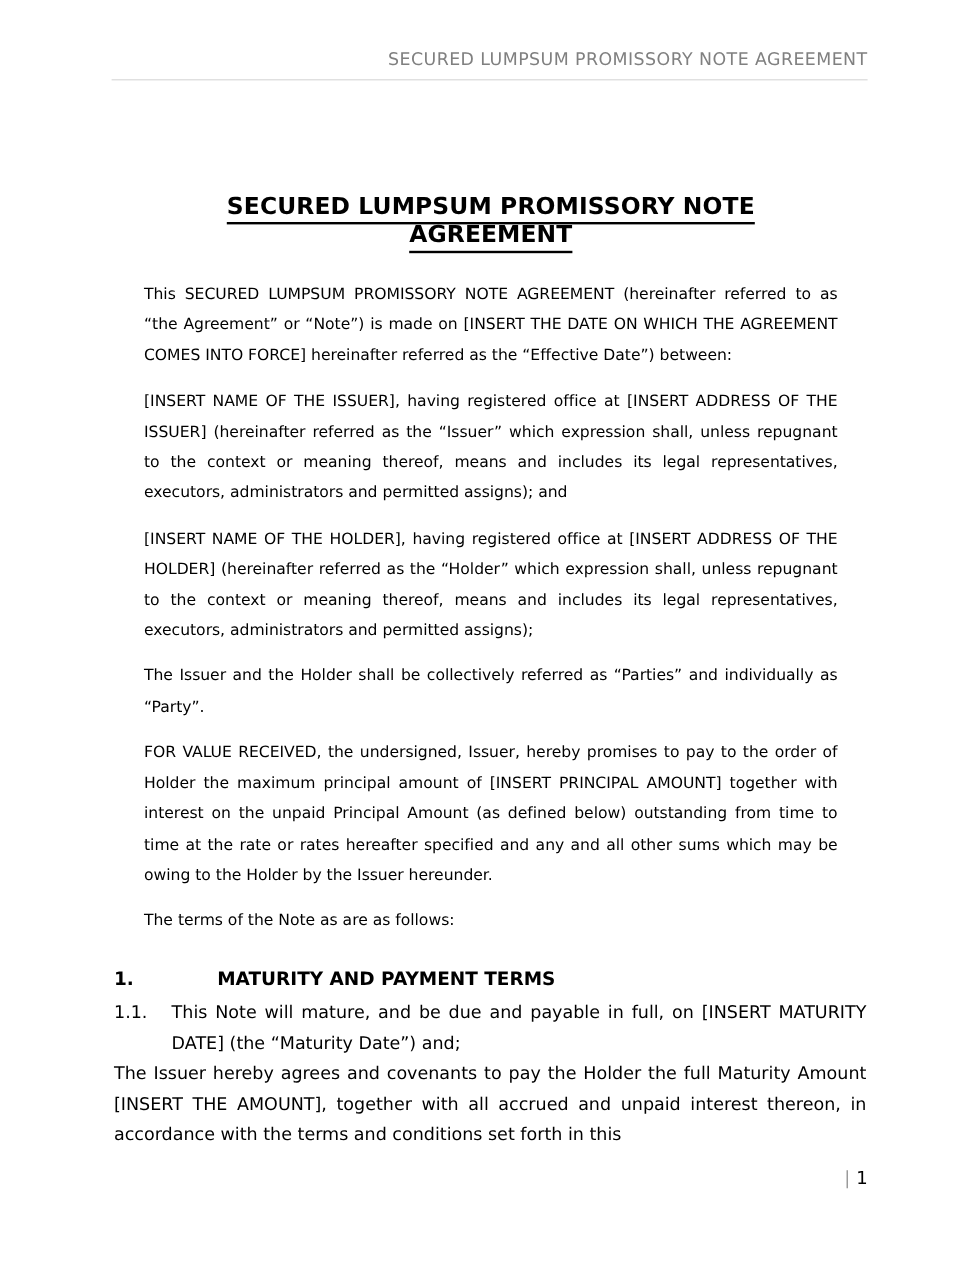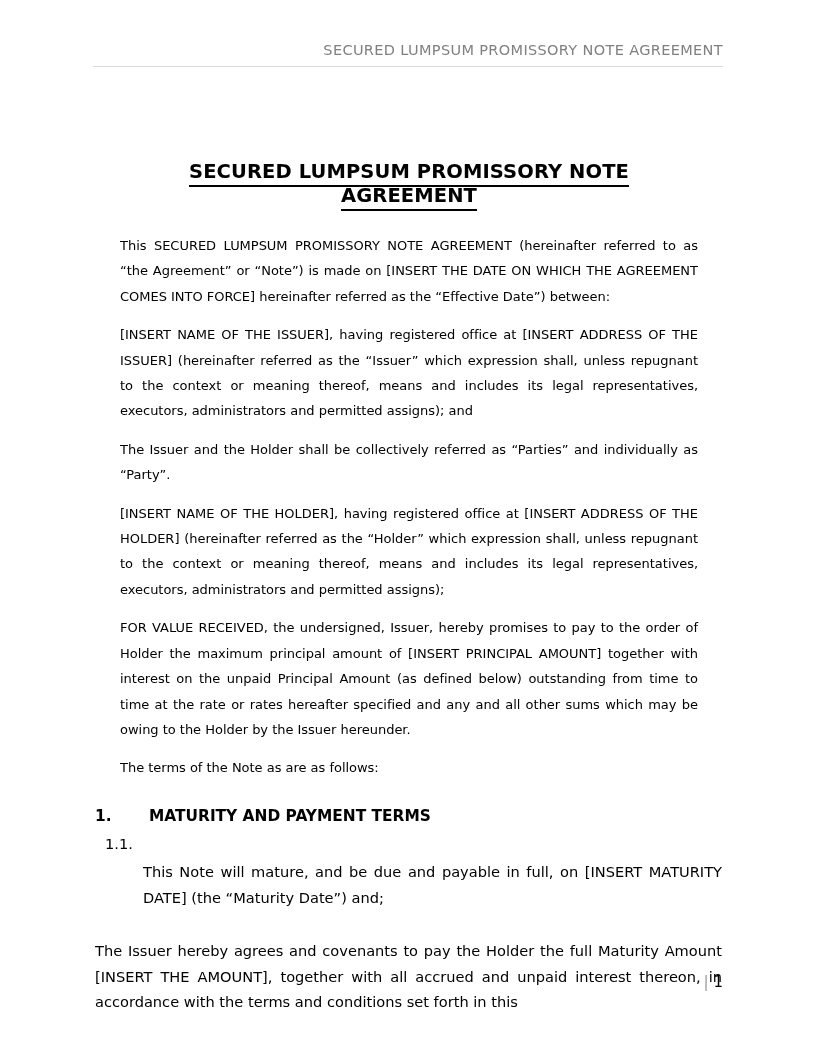--- a/index.html
+++ b/index.html
@@ -94,39 +94,39 @@
     font-size: 15.4px;
     line-height: 22px;
     margin-bottom: 4px;
   }
   .section-head .num {
     width: 54px;
     flex: 0 0 54px;
   }
   .section-head .txt {
     flex: 1;
+    margin-left: 32px;
   }
 
   
   .list-item {
     display: flex;
     font-size: 14.6px;
     line-height: 25.6px;
     margin-bottom: 0px;
   }
   .list-item .num {
     width: 48px;
     flex: 0 0 48px;
-    text-align: center;
+    text-align: left;
   }
   .list-item .txt {
     flex: 1;
     text-align: justify;
     text-justify: inter-word;
-    margin-top: 28px;
   }
 
   
   .doc-footer {
     position: absolute;
     left: 93px;
     top: 972px;
     width: 630px;
     text-align: right;
     font-size: 15px;
@@ -152,23 +152,23 @@
   <div class="body-col">
 
     <h1 class="doc-title">
       <u>SECURED LUMPSUM PROMISSORY NOTE AGREEMENT</u>
     </h1>
 
     <p class="para">This SECURED LUMPSUM PROMISSORY NOTE AGREEMENT (hereinafter referred to as “the Agreement” or “Note”) is made on [INSERT THE DATE ON WHICH THE AGREEMENT COMES INTO FORCE] hereinafter referred as the “Effective Date”) between:</p>
 
     <p class="para">[INSERT NAME OF THE ISSUER], having registered office at [INSERT ADDRESS OF THE ISSUER] (hereinafter referred as the “Issuer” which expression shall, unless repugnant to the context or meaning thereof, means and includes its legal representatives, executors, administrators and permitted assigns); and</p>
 
+    <p class="para">[INSERT NAME OF THE HOLDER], having registered office at [INSERT ADDRESS OF THE HOLDER] (hereinafter referred as the “Holder” which expression shall, unless repugnant to the context or meaning thereof, means and includes its legal representatives, executors, administrators and permitted assigns);</p>
+
     <p class="para">The Issuer and the Holder shall be collectively referred as “Parties” and individually as “Party”.</p>
-
-    <p class="para">[INSERT NAME OF THE HOLDER], having registered office at [INSERT ADDRESS OF THE HOLDER] (hereinafter referred as the “Holder” which expression shall, unless repugnant to the context or meaning thereof, means and includes its legal representatives, executors, administrators and permitted assigns);</p>
 
     <p class="para">FOR VALUE RECEIVED, the undersigned, Issuer, hereby promises to pay to the order of Holder the maximum principal amount of [INSERT PRINCIPAL AMOUNT] together with interest on the unpaid Principal Amount (as defined below) outstanding from time to time at the rate or rates hereafter specified and any and all other sums which may be owing to the Holder by the Issuer hereunder.</p>
 
     <p class="para para-plain">The terms of the Note as are as follows:</p>
 
   </div>
 
   <div class="section-block">
 
     <div class="section-head">

